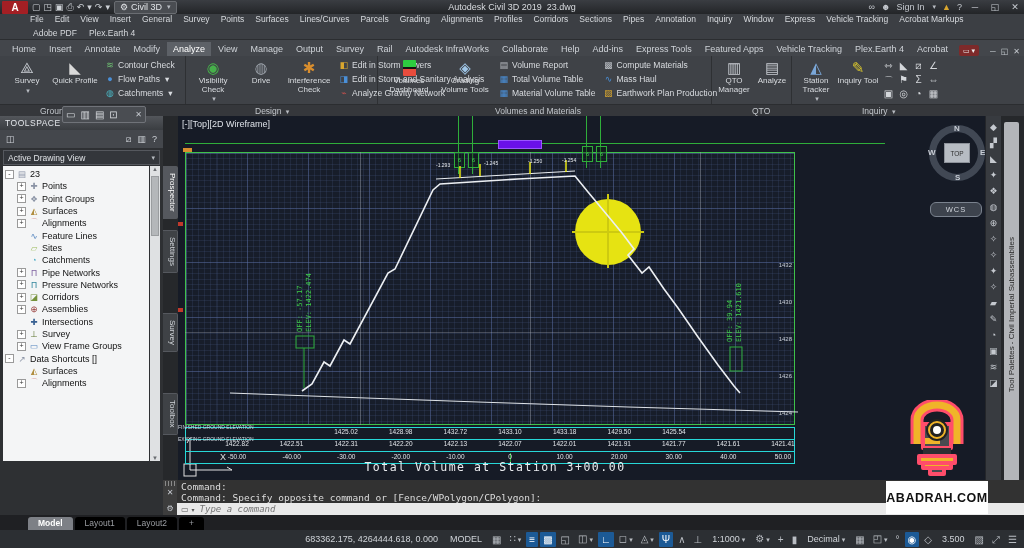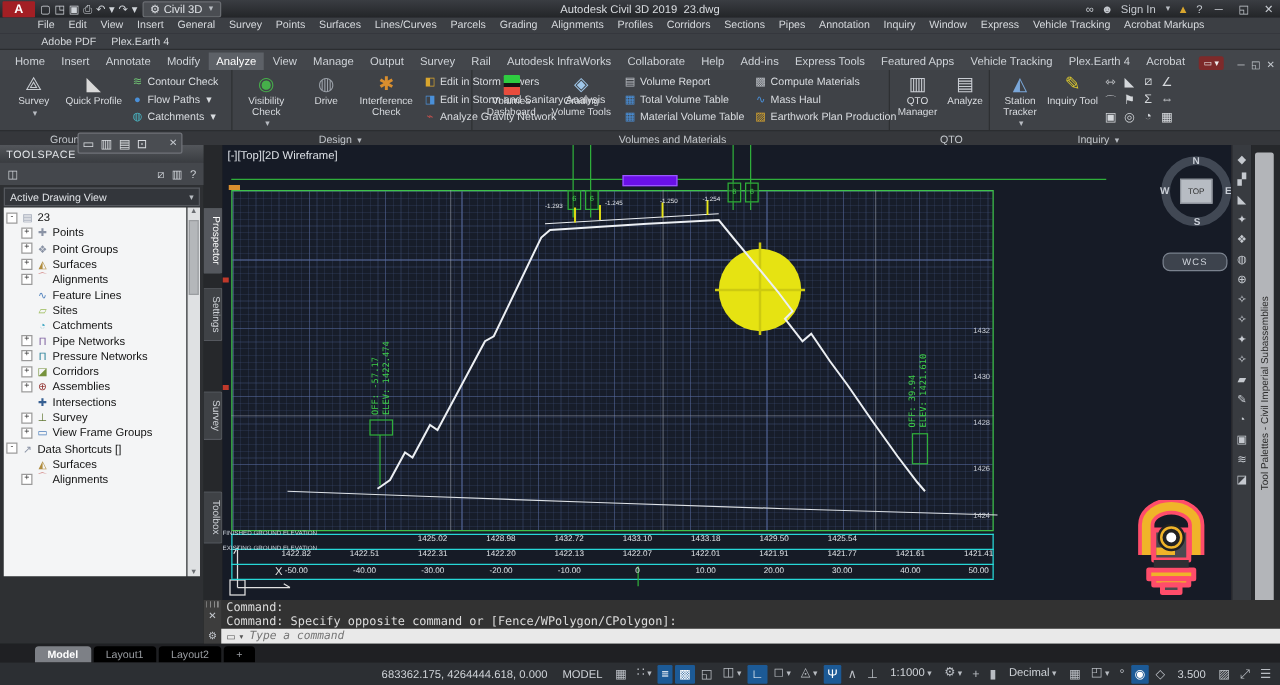--- a/index.html
+++ b/index.html
@@ -636,20 +636,21 @@
         <span class="tcell">-30.00</span>
         <span class="tcell">-20.00</span>
         <span class="tcell">-10.00</span>
         <span class="tcell">0</span>
         <span class="tcell">10.00</span>
         <span class="tcell">20.00</span>
         <span class="tcell">30.00</span>
         <span class="tcell">40.00</span>
         <span class="tcell">50.00</span>
       </div>
+    <div class="sect-title">Total Volume at Station 3+00.00</div>
 
     <div class="compass-ring"></div>
     <span class="cdir" style="left:776px;top:8px">N</span>
     <span class="cdir" style="left:750px;top:32px">W</span>
     <span class="cdir" style="left:802px;top:32px">E</span>
     <span class="cdir" style="left:777px;top:57px">S</span>
     <div class="ctop">TOP</div>
     <div class="wcsbtn">WCS</div>
   </div>
 
@@ -687,20 +688,23 @@
         <rect x="26" y="24" width="28" height="24" fill="#4a4a50"></rect>
         <rect x="22" y="56" width="36" height="7" fill="#f0b429"></rect>
         <rect x="26" y="63" width="28" height="5" fill="#f0b429"></rect>
         <rect x="33" y="68" width="14" height="6" fill="#4a4a50"></rect>
       </g>
       <rect x="28" y="38" width="15" height="6" fill="#f0b429"></rect>
       <rect x="26" y="48" width="28" height="6" fill="#2f2f33"></rect>
       <circle cx="40" cy="30" r="10" fill="#f0b429" stroke="#222" stroke-width="2"></circle>
       <circle cx="40" cy="30" r="5.5" fill="#ffffff" stroke="#222" stroke-width="3"></circle>
     </svg>
+    <div class="wm-strip">
+        <span>ABADRAH.COM</span>
+      </div>
   </div>
 
   <div class="abs cmd">
     <div class="cmd-dock">
       <div class="cmd-grip"></div>
       <span style="font-size:8px">✕</span>
       <span style="font-size:8px;margin-top:auto;margin-bottom:2px">⚙</span>
     </div>
     <div class="cmd-hist"><span>Command:</span><br><span>Command: Specify opposite command or [Fence/WPolygon/CPolygon]:</span></div>
     <div class="cmd-input">

